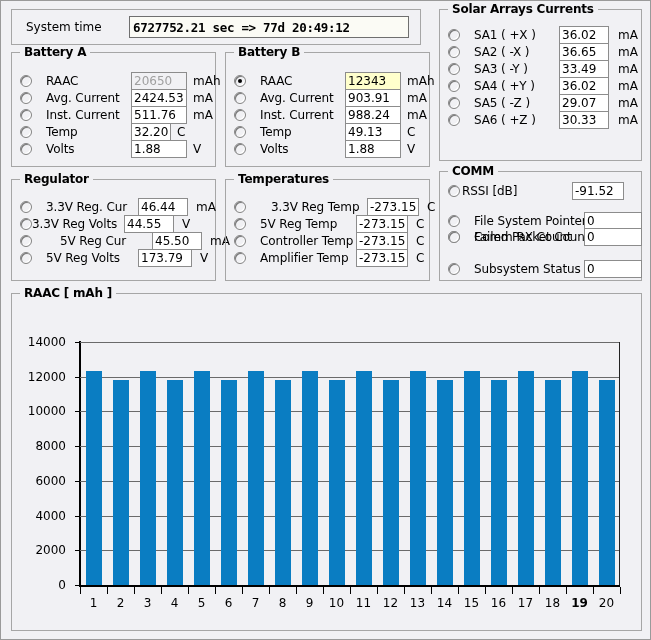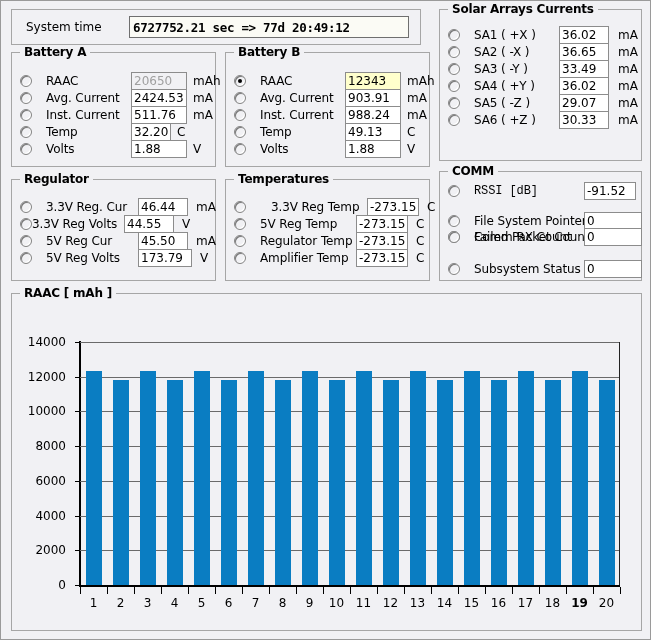--- a/index.html
+++ b/index.html
@@ -296,21 +296,21 @@
           <div class="unit" style="margin-left: 9px;">mA</div>
         </div>
       </div>
   </div>
 
   <div class="group" id="g-comm" style="left:438px; top:170px; width:203px; height:110px;">
     <div class="legend">COMM</div>
     <div id="comm-rows">
         <div class="row" style="left: 8px; top: 10px;">
           <div class="radio"></div>
-          <div class="lbl" style="margin-left: 14px; width: 110px; font-family: Liberation Mono, monospace;">RSSI [dB]</div>
+          <div class="lbl" style="margin-left: 2px; width: 110px;">RSSI [dB]</div>
           <div class="fld" style="width: 52px;">-91.52</div>
         </div>
         <div class="row" style="left: 8px; top: 40px;">
           <div class="radio"></div>
           <div class="lbl" style="margin-left: 14px; width: 110px;">File System Pointer</div>
           <div class="fld" style="width: 58px;">0</div>
         </div>
         <div class="row" style="left: 8px; top: 56px;">
           <div class="radio"></div>
           <div class="lbl" style="margin-left: 14px; width: 110px;">Failed Packet Count</div>
@@ -339,21 +339,21 @@
           <div class="unit" style="margin-left: 8px;">mA</div>
         </div>
         <div class="row" style="left: 8px; top: 35px;">
           <div class="radio"></div>
           <div class="lbl" style="width: 92px;">3.3V Reg Volts</div>
           <div class="fld" style="width: 50px;">44.55</div>
           <div class="unit" style="margin-left: 8px;">V</div>
         </div>
         <div class="row" style="left: 8px; top: 52px;">
           <div class="radio"></div>
-          <div class="lbl" style="margin-left: 14px; width: 92px;">5V Reg Cur</div>
+          <div class="lbl" style="margin-left: 28px; width: 92px;">5V Reg Cur</div>
           <div class="fld" style="width: 50px;">45.50</div>
           <div class="unit" style="margin-left: 8px;">mA</div>
         </div>
         <div class="row" style="left: 8px; top: 69px;">
           <div class="radio"></div>
           <div class="lbl" style="margin-left: 14px; width: 92px;">5V Reg Volts</div>
           <div class="fld" style="width: 54px;">173.79</div>
           <div class="unit" style="margin-left: 8px;">V</div>
         </div>
       </div>
@@ -369,21 +369,21 @@
           <div class="unit" style="margin-left: 8px;">C</div>
         </div>
         <div class="row" style="left: 8px; top: 35px;">
           <div class="radio"></div>
           <div class="lbl" style="margin-left: 14px; width: 96px;">5V Reg Temp</div>
           <div class="fld" style="width: 52px;">-273.15</div>
           <div class="unit" style="margin-left: 8px;">C</div>
         </div>
         <div class="row" style="left: 8px; top: 52px;">
           <div class="radio"></div>
-          <div class="lbl" style="margin-left: 14px; width: 96px;">Regulator Temp</div>
+          <div class="lbl" style="margin-left: 14px; width: 96px;">Controller Temp</div>
           <div class="fld" style="width: 52px;">-273.15</div>
           <div class="unit" style="margin-left: 8px;">C</div>
         </div>
         <div class="row" style="left: 8px; top: 69px;">
           <div class="radio"></div>
           <div class="lbl" style="margin-left: 14px; width: 96px;">Amplifier Temp</div>
           <div class="fld" style="width: 52px;">-273.15</div>
           <div class="unit" style="margin-left: 8px;">C</div>
         </div>
       </div>

